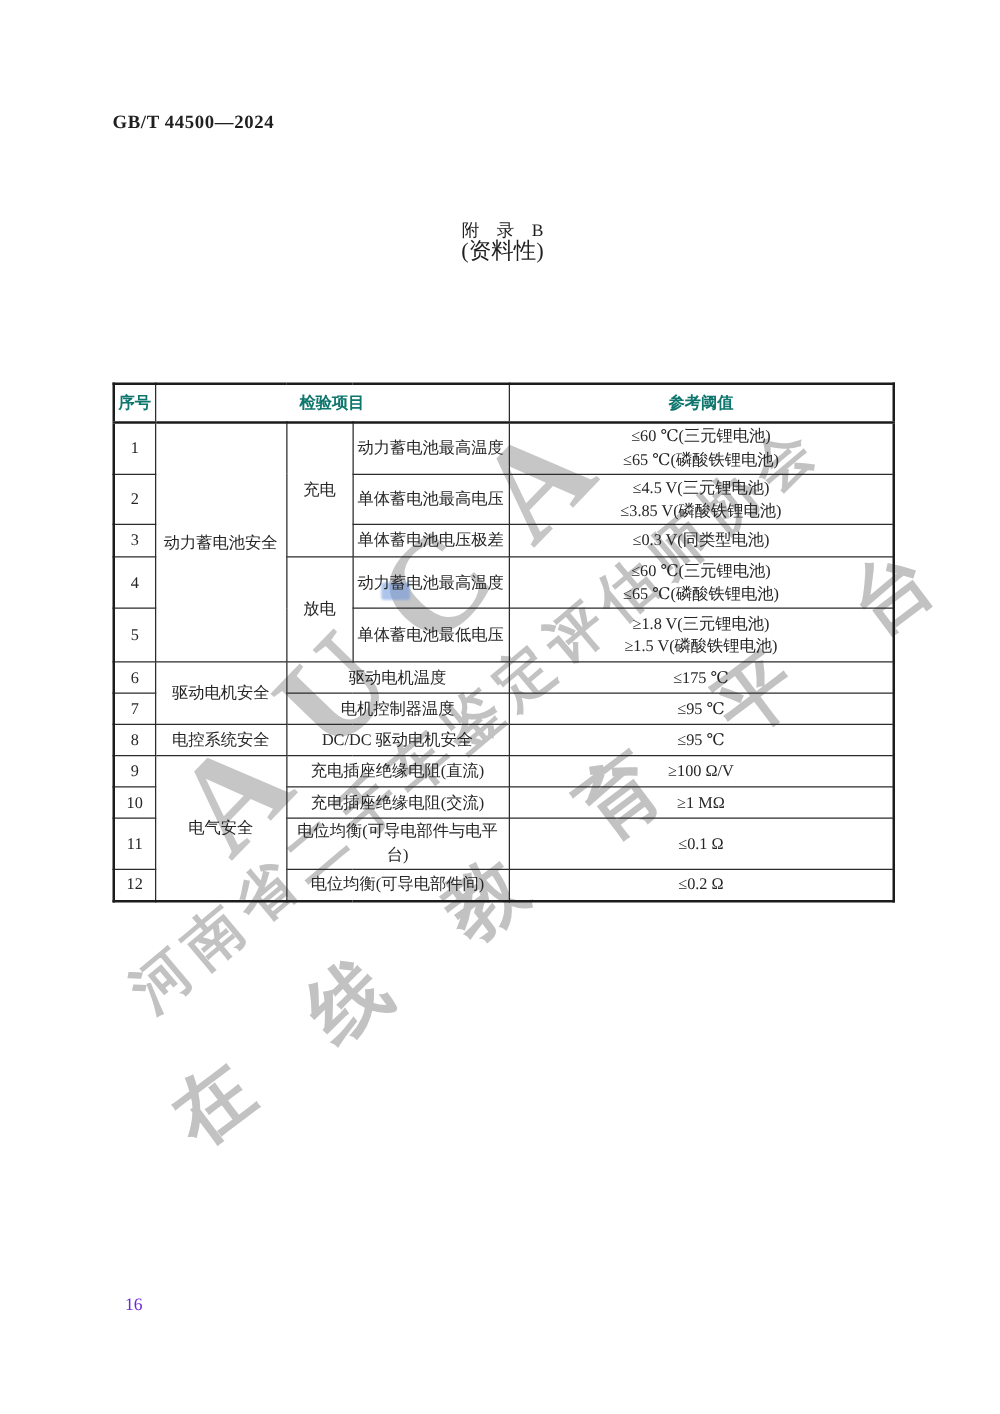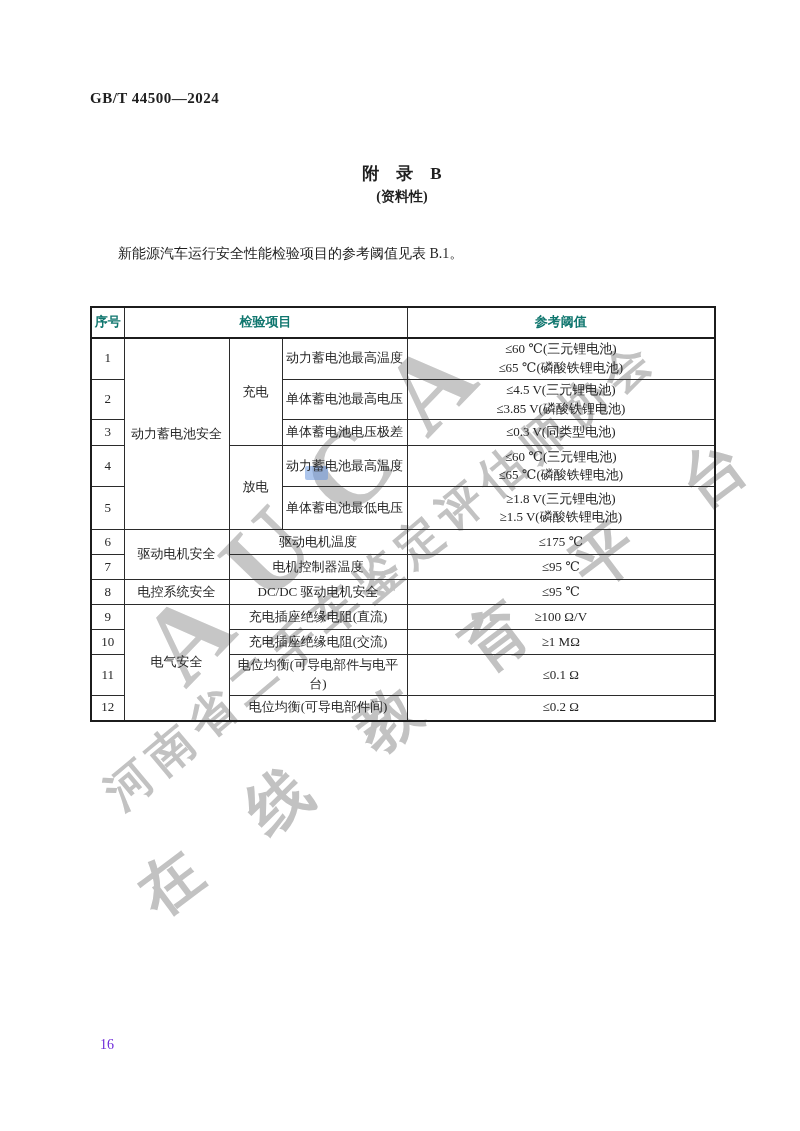--- a/index.html
+++ b/index.html
@@ -55,26 +55,26 @@
   }
 
   
   .content { position:absolute; inset:0; z-index:1; }
 
   .doc-code {
     position:absolute; left:90px; top:90px;
     font-size:15px; font-weight:bold; letter-spacing:.5px;
   }
   .annex-label {
-    position:absolute; left:90px; top:162px; width:624px;
-    text-align:center; font-size:17px; font-weight:bold;
+    position:absolute; left:90px; top:176px; width:624px;
+    text-align:center; font-size:14px; font-weight:normal;
   }
   .type-note {
     position:absolute; left:90px; top:188px; width:624px;
-    text-align:center; font-size:14px; font-weight:bold;
+    text-align:center; font-size:18px; font-weight:normal;
   }
   .annex-title {
     position:absolute; left:90px; top:210px; width:624px;
     text-align:center; font-size:16px; font-weight:bold;
   }
   .intro {
     position:absolute; left:90px; top:245px; width:624px;
     font-size:14px; text-indent:2em;
   }
   .table-caption {
@@ -127,21 +127,20 @@
     <div class="blue-stamp"></div>
   </div>
 
   <div class="content">
 
     <div class="doc-code">GB/T 44500—2024</div>
 
     <div class="annex-label">附　录　B</div>
     <div class="type-note">(资料性)</div>
 
-    <div class="intro">新能源汽车运行安全性能检验项目的参考阈值见表 B.1。</div>
 
 
     <table class="ref-table">
       <colgroup>
         <col style="width:33px">
         <col style="width:105px">
         <col style="width:53px">
         <col style="width:125px">
         <col style="width:308px">
       </colgroup>

